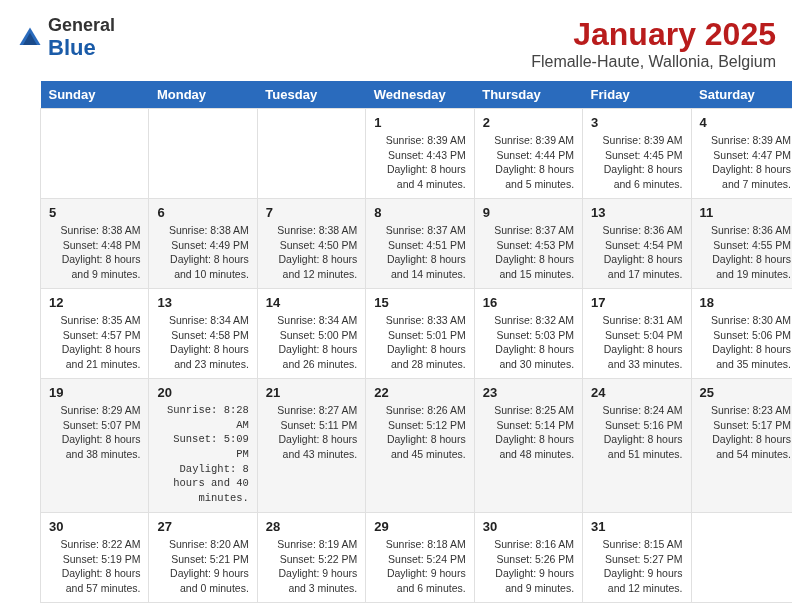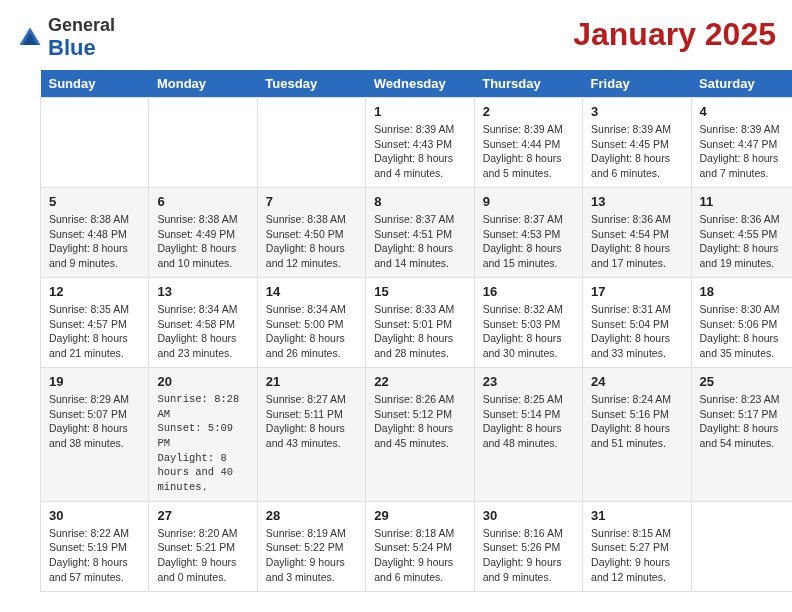--- a/index.html
+++ b/index.html
@@ -83,20 +83,21 @@
       font-size: 13px;
       font-weight: bold;
       color: #222;
       display: block;
       margin-bottom: 3px;
     }
     .cell-info {
       font-size: 10.5px;
       line-height: 1.4;
       color: #333;
+      text-align: right;
     }
     .empty-cell {
       background-color: #f9f9f9;
     }
   </style>
 </head>
 <body>
 
 <div class="header-area">
   <div class="logo">
@@ -108,20 +109,21 @@
       <div>
         <span class="logo-text-general">General</span>
       </div>
       <div>
         <span class="logo-text-blue">Blue</span>
       </div>
     </div>
   </div>
   <div class="title-block">
     <h1>January 2025</h1>
+    <h2>Flemalle-Haute, Wallonia, Belgium</h2>
   </div>
 </div>
 
 <table>
   <thead>
     <tr>
     <th>Sunday</th>
         <th>Monday</th>
         <th>Tuesday</th>
         <th>Wednesday</th>

